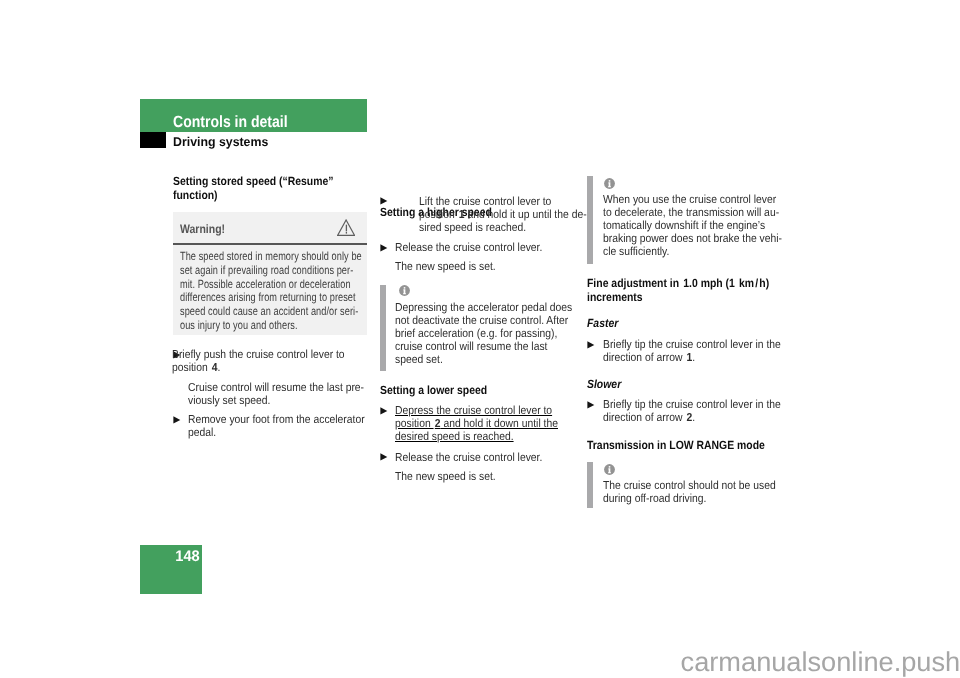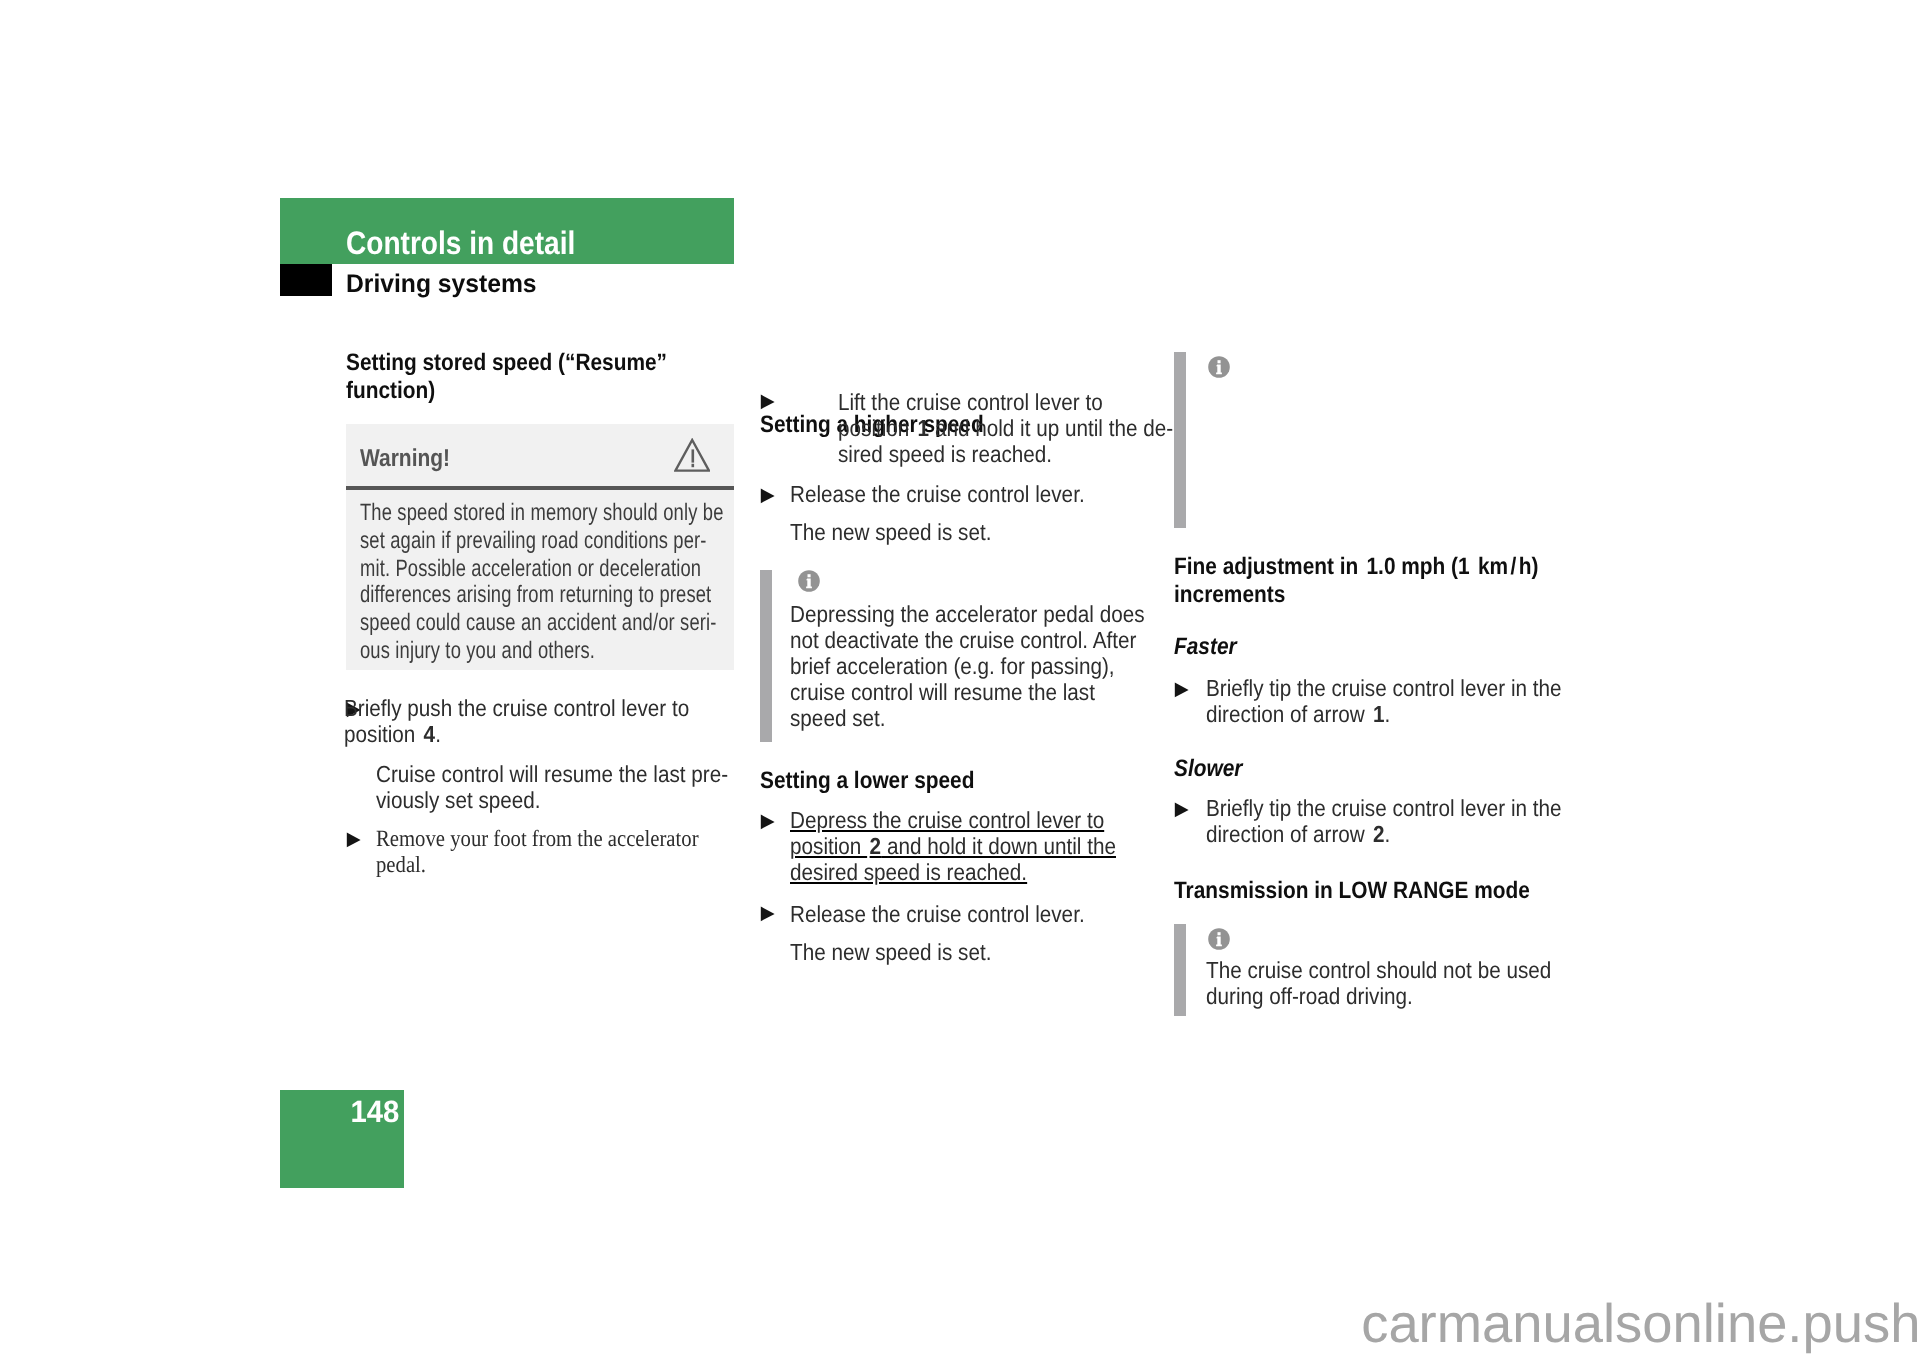--- a/index.html
+++ b/index.html
@@ -92,21 +92,21 @@
     </div>
 
   <div class="blk body" style="left:188.0px;top:380.8px;">
       <span class="tx">Cruise control will resume the last pre-</span>
       <span class="tx">viously set speed.</span>
     </div>
 
   <div class="bullet" style="left:172.8px;top:416.1px;"><svg width="8" height="8" viewBox="0 0 8 8">
         <path d="M0.4 0.3 L7.3 3.95 L0.4 7.6 Z" fill="#141414"></path>
       </svg></div>
-  <div class="blk body" style="left:188.0px;top:413.3px;font-family:Liberation Serif, serif;">
+  <div class="blk body" style="left:188.0px;top:413.3px;">
       <span class="tx">Remove your foot from the accelerator</span>
       <span class="tx">pedal.</span>
     </div>
 
   <div class="blk head" style="left:380.2px;top:175.3px;margin-top:30px;">
       <span class="tx">Setting a higher speed</span>
     </div>
 
   <div class="bullet" style="left:379.6px;top:197.4px;"><svg width="8" height="8" viewBox="0 0 8 8">
         <path d="M0.4 0.3 L7.3 3.95 L0.4 7.6 Z" fill="#141414"></path>
@@ -169,20 +169,27 @@
     </div>
 
   <div class="notebar" style="left:586.7px;top:176.4px;height:87.6px;"></div>
   <div class="blk" style="left:604.4px;top:178.1px;">
     <svg width="11" height="11" viewBox="0 0 11 11">
         <circle cx="5.5" cy="5.5" r="5.4" fill="#939393"></circle>
         <path d="M4.6 4.3 h1.75 v4.0 h0.6 v0.85 h-2.9 v-0.85 h0.6 v-3.15 h-0.6 z" fill="#ffffff"></path>
         <rect x="4.75" y="2.1" width="1.55" height="1.55" fill="#ffffff"></rect>
       </svg>
   </div>
+  <div class="blk body" style="left:603.0px;top:192.8px;">
+      <span class="tx">When you use the cruise control lever</span>
+      <span class="tx">to decelerate, the transmission will au-</span>
+      <span class="tx">tomatically downshift if the engine’s</span>
+      <span class="tx">braking power does not brake the vehi-</span>
+      <span class="tx">cle sufficiently.</span>
+    </div>
 
   <div class="blk head" style="left:587px;top:276.4px;">
       <span class="tx">Fine adjustment in<i class="ts"></i> 1.0 mph (1<i class="ts"></i> km<i class="ts"></i>/<i class="ts"></i>h)</span>
       <span class="tx">increments</span>
     </div>
 
   <div class="subhd" style="position:absolute;left:587px;top:317.1px;">Faster</div>
   <div class="bullet" style="left:587.0px;top:340.6px;"><svg width="8" height="8" viewBox="0 0 8 8">
         <path d="M0.4 0.3 L7.3 3.95 L0.4 7.6 Z" fill="#141414"></path>
       </svg></div>

